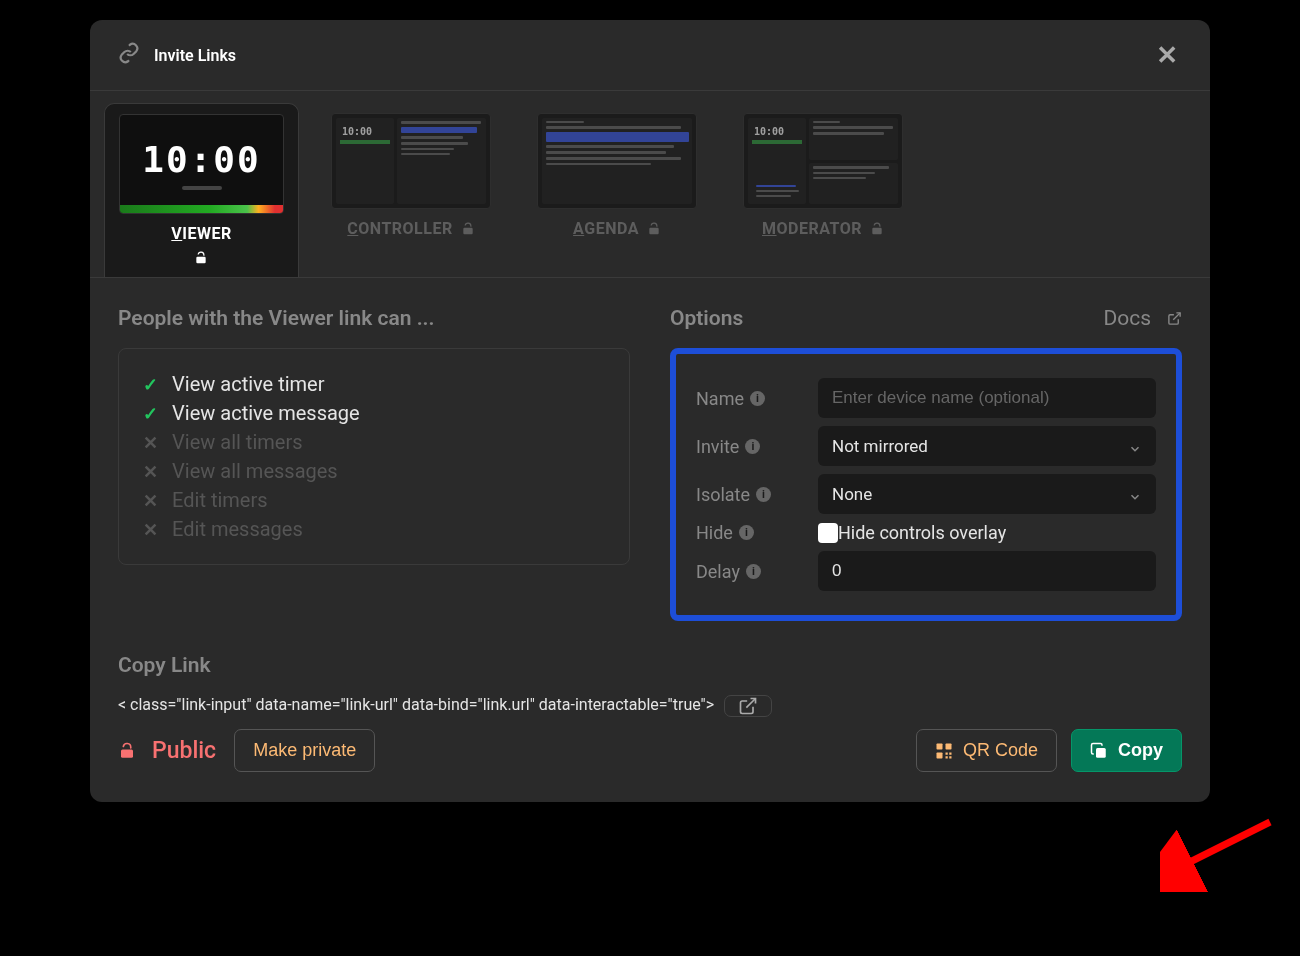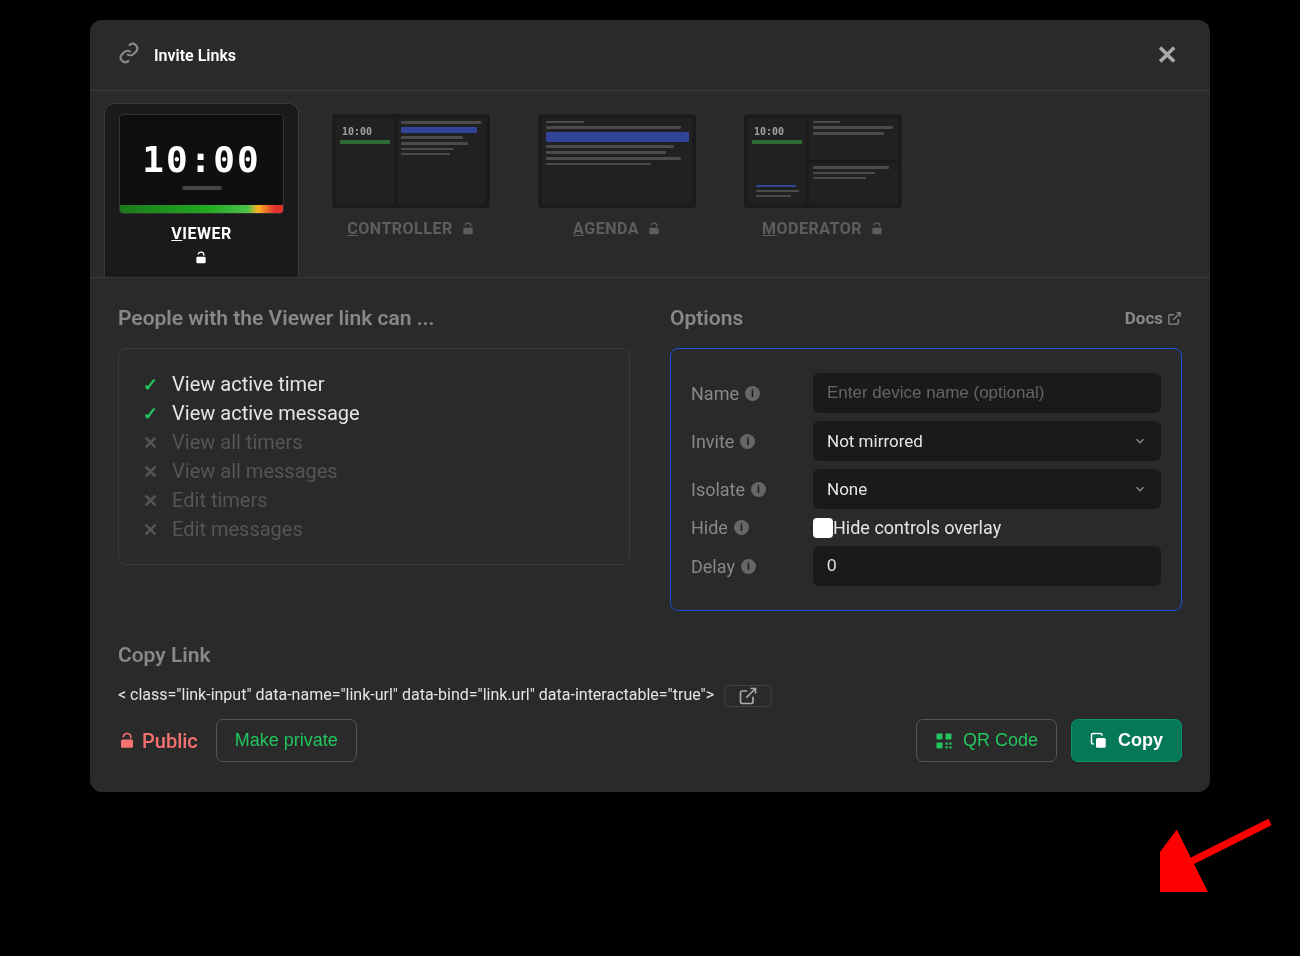--- a/index.html
+++ b/index.html
@@ -138,40 +138,40 @@
     grid-template-columns: 1fr 1fr;
     gap: 40px;
   }
   .section-title {
     font-size: 21px;
     font-weight: 600;
     color: #888;
     margin-bottom: 18px;
   }
   .options-head { display:flex; justify-content:space-between; align-items:center; margin-bottom:18px;}
-  .docs-link { color:#888; font-size:17px; display:flex; align-items:center; gap:4px; cursor:pointer;font-weight:bold;}
+  .docs-link { color:#888; font-size:21px; display:flex; align-items:center; gap:16px; cursor:pointer;}
   .perm-box {
     border: 1px solid #3a3a3a;
     border-radius: 8px;
     padding: 18px 24px;
   }
   .perm-item {
     display: flex;
     align-items: center;
     gap: 14px;
     font-size: 20px;
     margin: 5px 0;
   }
   .perm-item.on { color: #e5e5e5; }
   .perm-item.off { color: #555; }
   .check { color: #22c55e; font-weight:bold; font-size:18px;}
   .xmark { color: #555; font-weight:bold; font-size:18px;}
 
   .opts-box {
-    border: 1px solid #1d4ed8;
+    border: 6px solid #1d4ed8;
     border-radius: 8px;
     padding: 16px 20px;
   }
   .opt-row {
     display: grid;
     grid-template-columns: 110px 1fr;
     align-items: center;
     margin: 8px 0;
     gap: 12px;
   }
@@ -186,21 +186,21 @@
     border: none;
     border-radius: 6px;
     padding: 10px 14px;
     color: #e5e5e5;
     font-size: 17px;
     width: 100%;
     outline: none;
   }
   .input::placeholder { color: #666; }
   .select {
-    display:flex; justify-content:space-between; align-items:center; cursor:pointer;
+    display:flex; justify-content:space-between; align-items:flex-end; cursor:pointer;
   }
   .checkbox-row { display:flex; align-items:center; }
   .cbox { width:20px; height:20px; background:#fff; border-radius:4px; flex-shrink:0;}
   .cbox-label { color:#e5e5e5; font-size:18px; }
 
   .copy-section { margin-top: 32px; }
   .link-row { display:flex; gap:10px; margin-bottom:12px;}
   .ext-btn {
     width:48px;
     border:1px solid #444;
@@ -219,27 +219,27 @@
     color:#ccc;
     margin-bottom:22px;
   }
   .warn-icon { color:#ef4444; font-size:16px; }
   .footer-row {
     display:flex;
     align-items:center;
     justify-content:space-between;
   }
   .left-foot { display:flex; align-items:center; gap:18px;}
-  .public-tag { color:#f87171; font-size:20px; font-weight:500; display:flex; align-items:center; gap:6px;}
+  .public-tag { color:#f87171; font-size:23px; font-weight:500; display:flex; align-items:center; gap:16px;}
   .btn {
     border:1px solid #555;
     border-radius:7px;
     padding:10px 18px;
     font-size:18px;
-    color:#22c55e;
+    color:#fdba74;
     background:transparent;
     cursor:pointer;
     display:flex; align-items:center; gap:10px;
   }
   .btn.primary {
     background:#047857;
     border-color:#059669;
     color:#fff;
     font-weight:600;
   }

